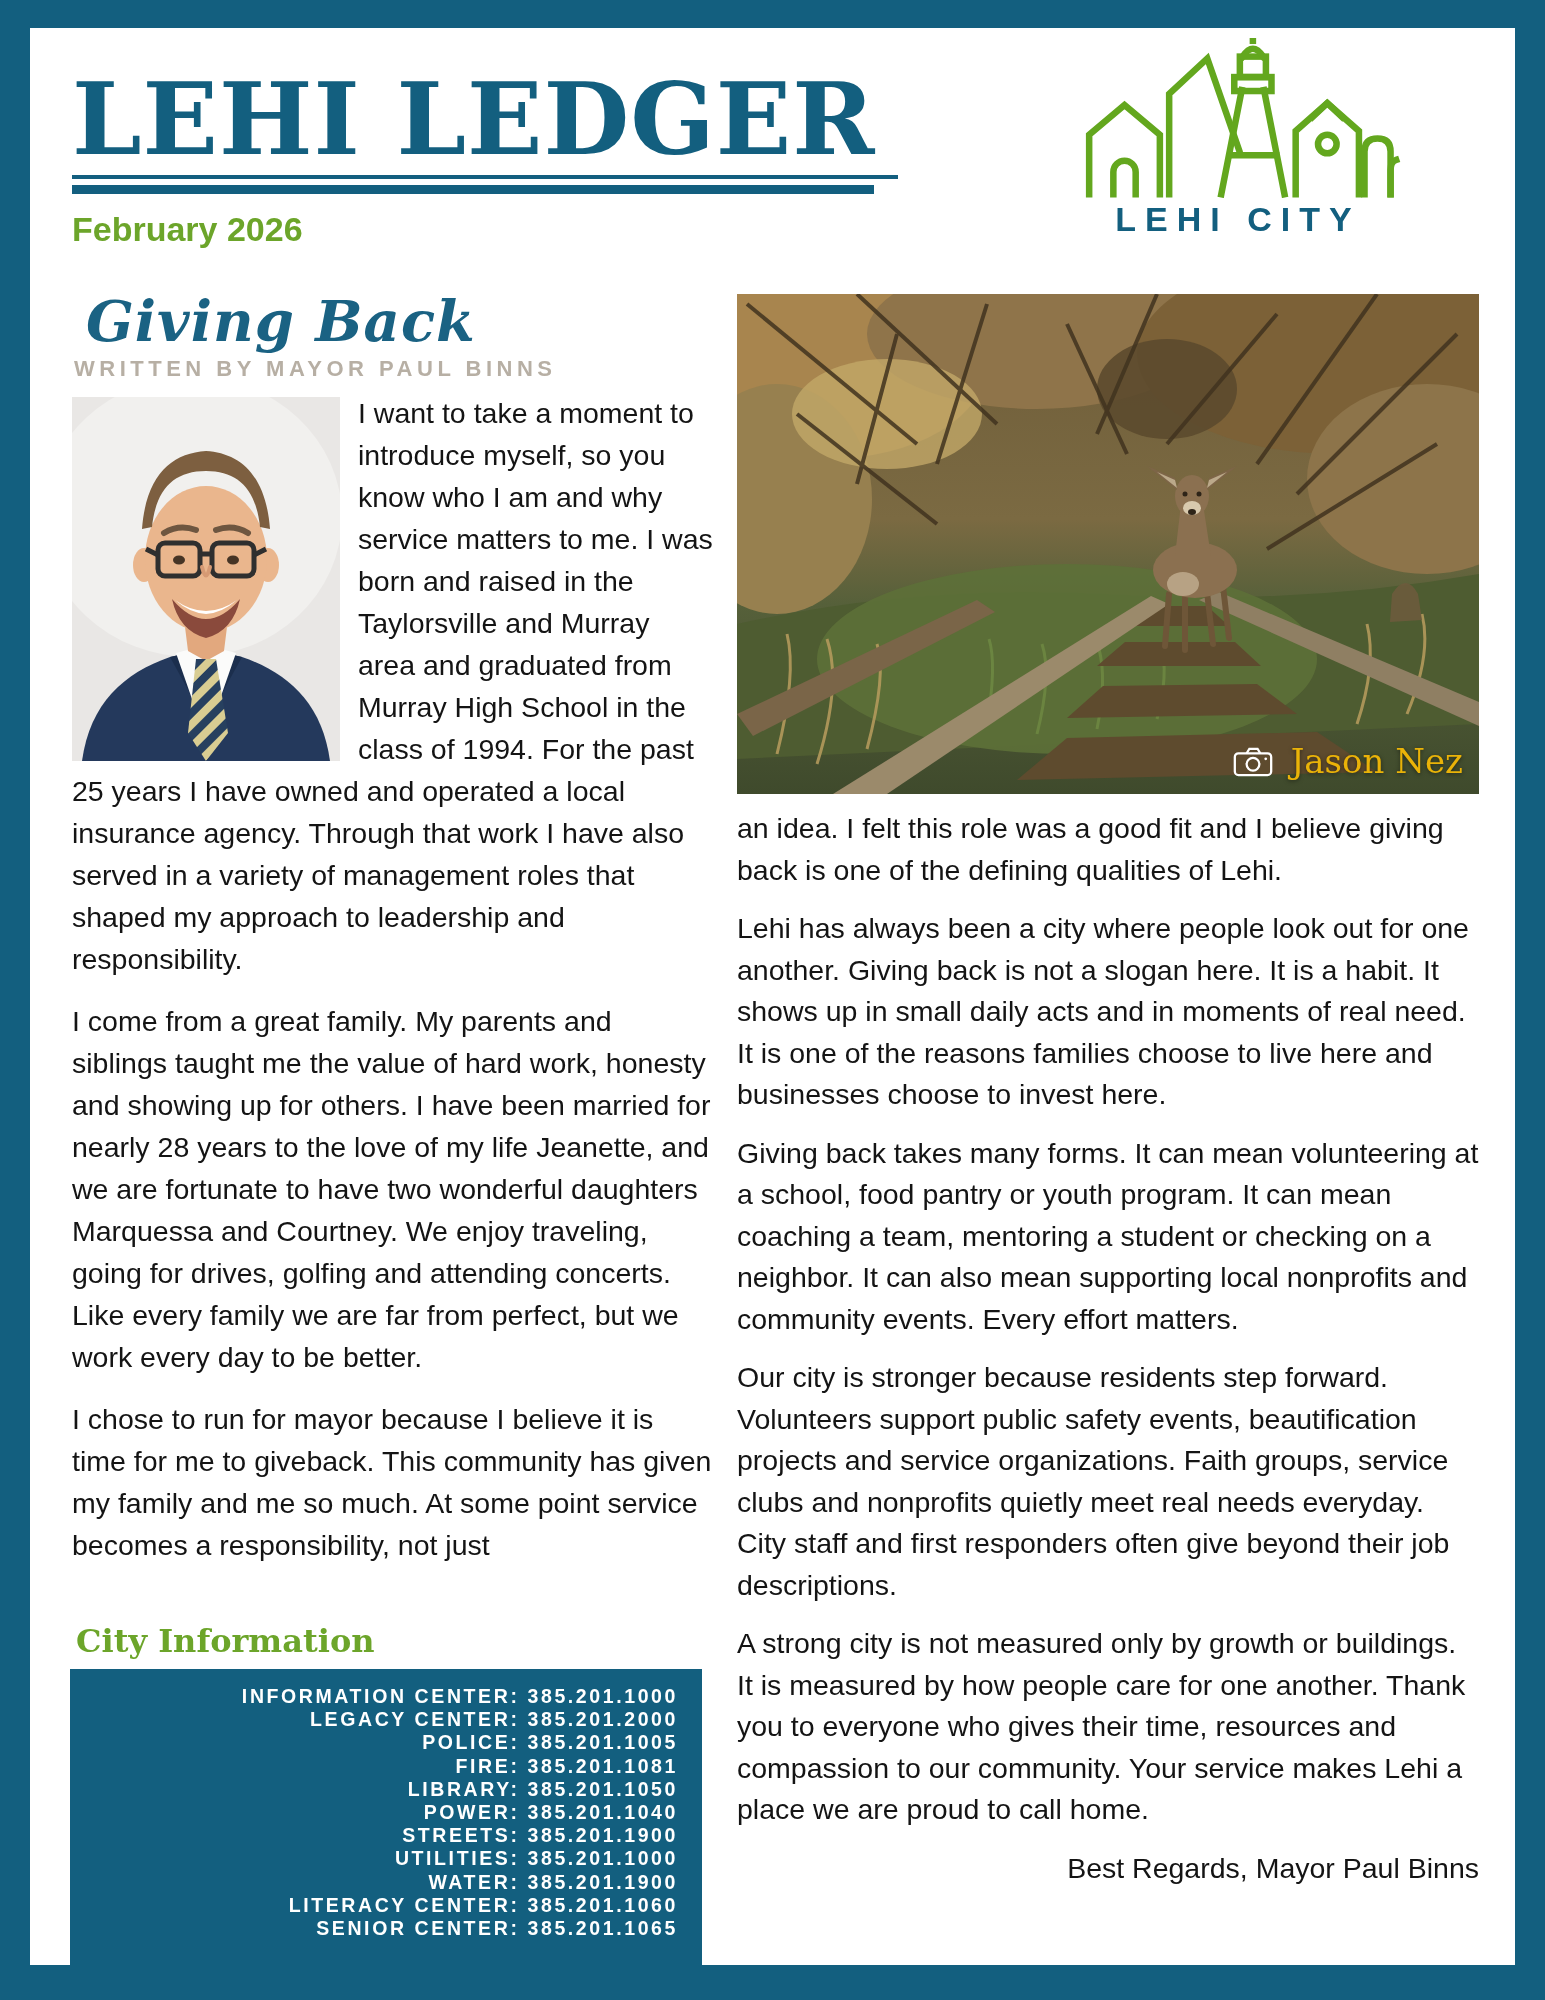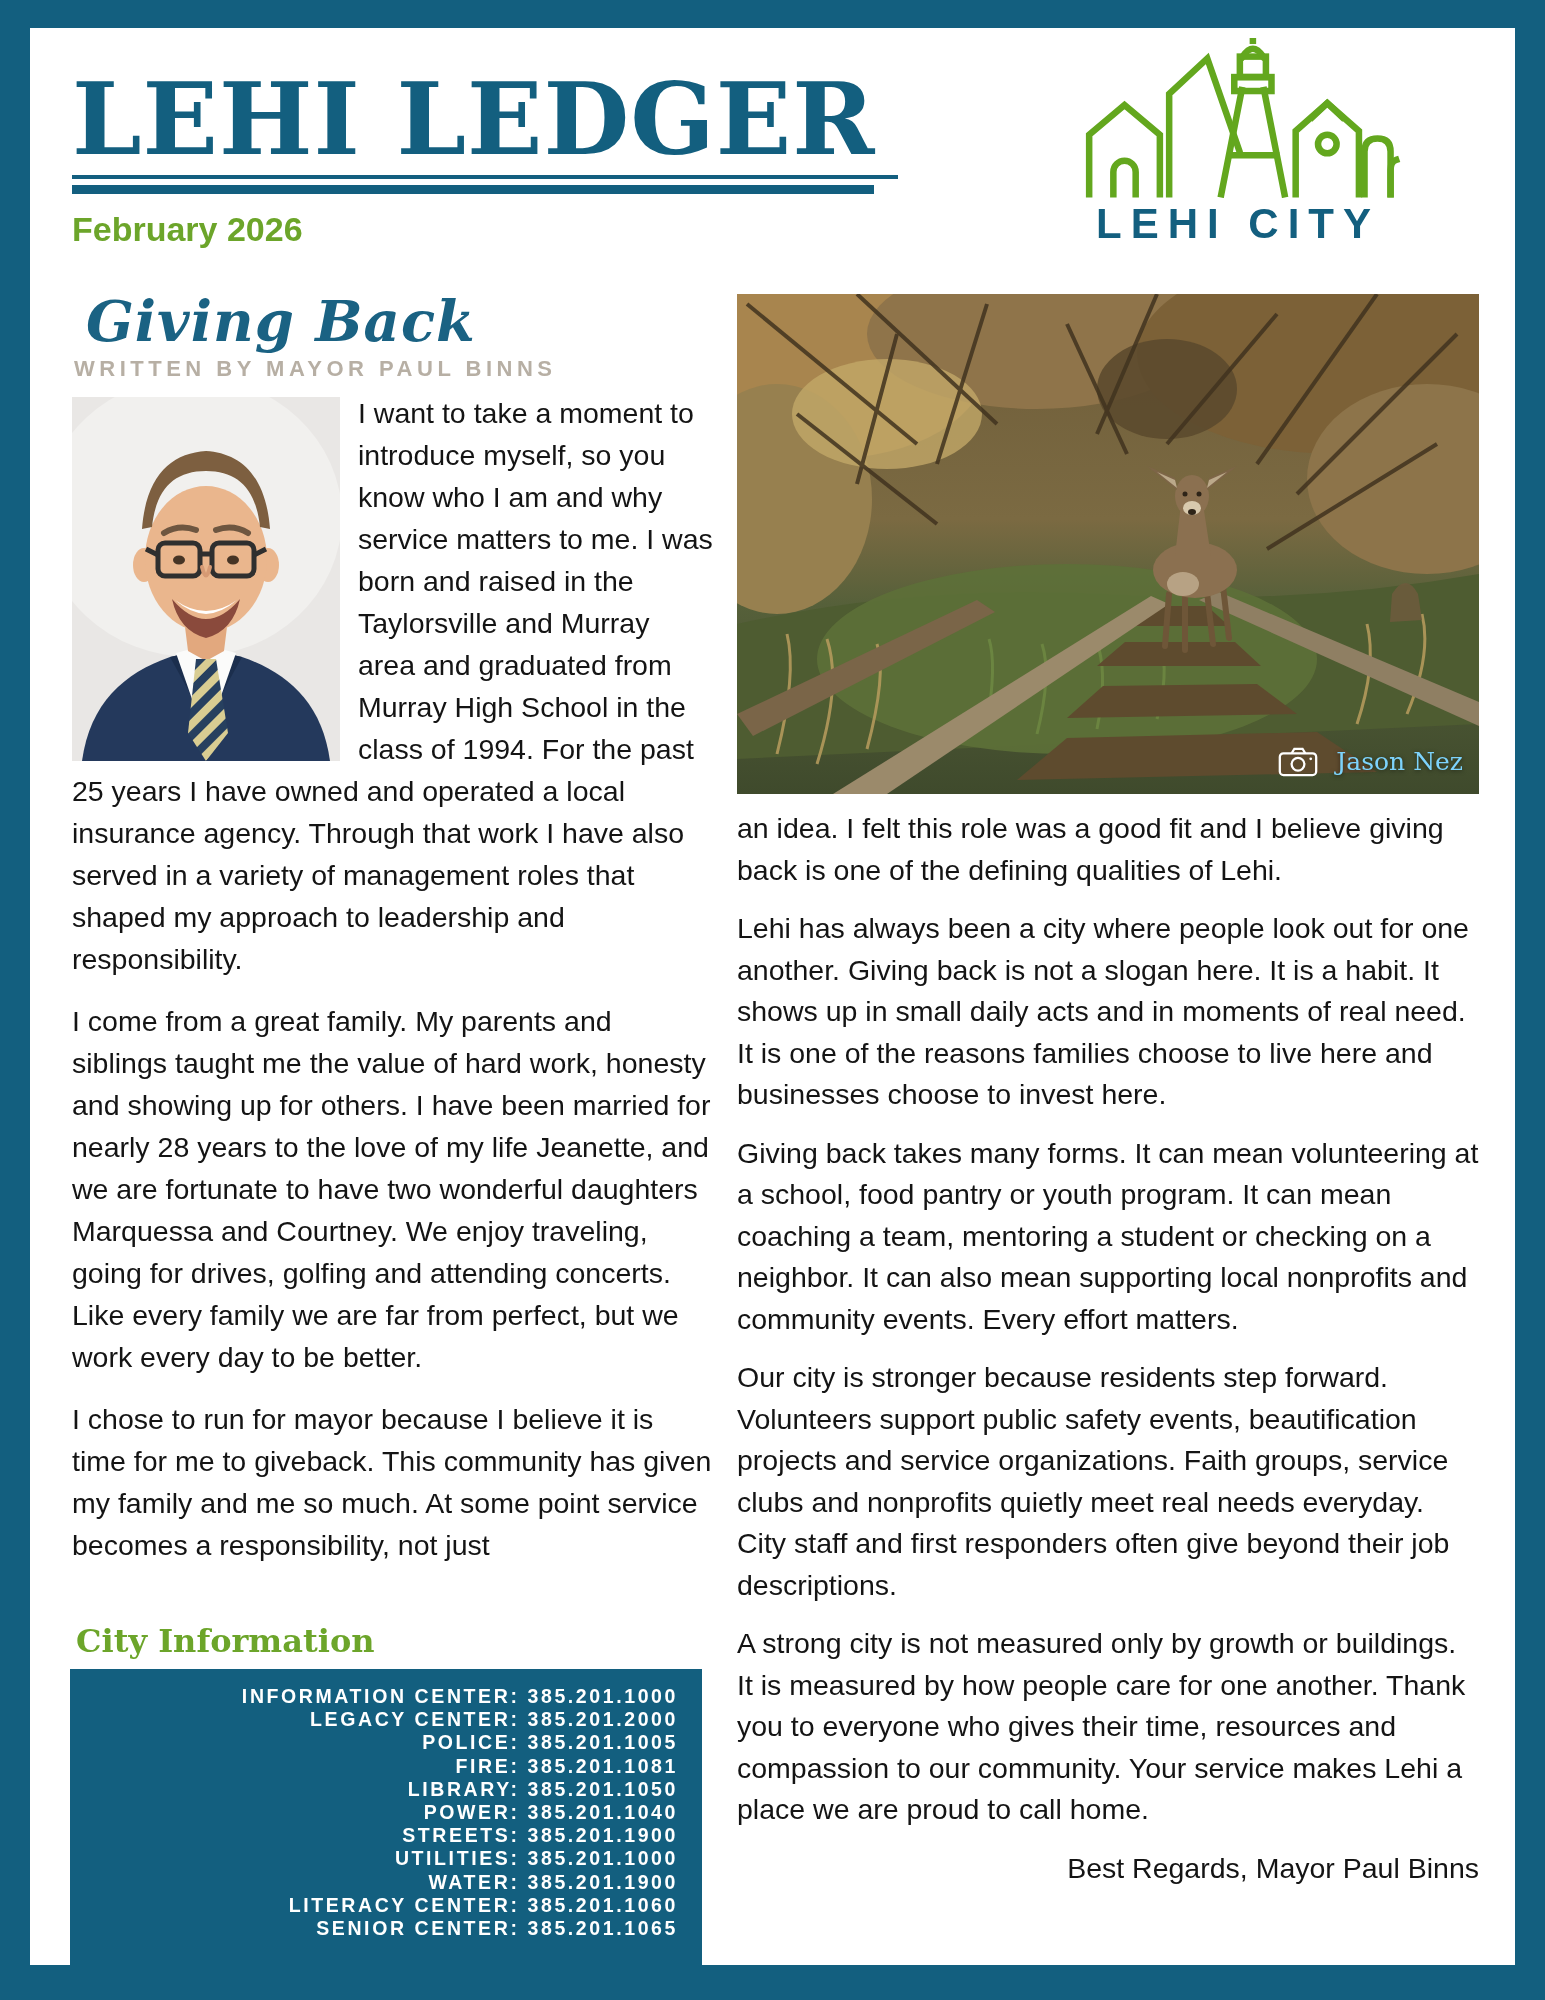--- a/index.html
+++ b/index.html
@@ -19,21 +19,21 @@
     color:var(--teal); border-bottom:4px solid var(--teal);
     padding:0 22px 2px 0;
     text-align:right;
   }
   .masthead-rule { width:802px; height:9px; background:var(--teal); margin-top:6px; }
   .masthead-date { margin-top:16px; font-size:34px; font-weight:700; color:var(--green); }
 
   
   .logo { position:absolute; left:998px; top:10px; width:420px; display:flex; flex-direction:column; align-items:center; }
   .logo-art { color:var(--logo-green); }
-  .logo-wordmark { font-size:42px; font-weight:800; letter-spacing:9px; color:var(--teal); margin-top:2px; white-space:nowrap; }
+  .logo-wordmark { font-size:34px; font-weight:800; letter-spacing:9px; color:var(--teal); margin-top:2px; white-space:nowrap; }
 
   
   .article-title {
     position:absolute; left:42px; top:246px; margin:14px;
     font-family:"DejaVu Serif","Liberation Serif",serif; font-style:italic; font-weight:700;
     font-size:56px; letter-spacing:1px; color:#1a6283;text-align:right;
   }
   .article-byline { position:absolute; left:44px; top:328px; font-size:22px; font-weight:700; letter-spacing:4.5px; color:var(--byline-gray); }
 
   
@@ -55,21 +55,21 @@
   }
   .contact-line { font-size:19.5px; font-weight:700; letter-spacing:2.6px; line-height:23.2px; white-space:nowrap; }
   .contact-label::after { content:":\00a0"; }
 
   
   .col-right { position:absolute; left:707px; top:266px; width:742px; font-size:28.5px; line-height:41.5px; color:var(--body-text); }
   .photo-wrap { position:relative; width:742px; height:500px; margin-bottom:14px; background:#5d5234; }
   .photo-wrap svg.scene { display:block; width:100%; height:100%; }
   .photo-credit {
     position:absolute; right:16px; bottom:12px; display:flex; align-items:center; gap:18px;
-    color:#7dd3fc; font-family:"DejaVu Serif","Liberation Serif",serif; font-size:25px;
+    color:#eab308; font-family:"DejaVu Serif","Liberation Serif",serif; font-size:34px;
     text-shadow:0 1px 4px rgba(0,0,0,.5);
   }
   .col-right p { margin:0 0 17px 0; }
   .signature { text-align:right; margin-top:2px; }
 </style>
 </head>
 <body>
 
 <div class="page">
   <div class="sheet">

